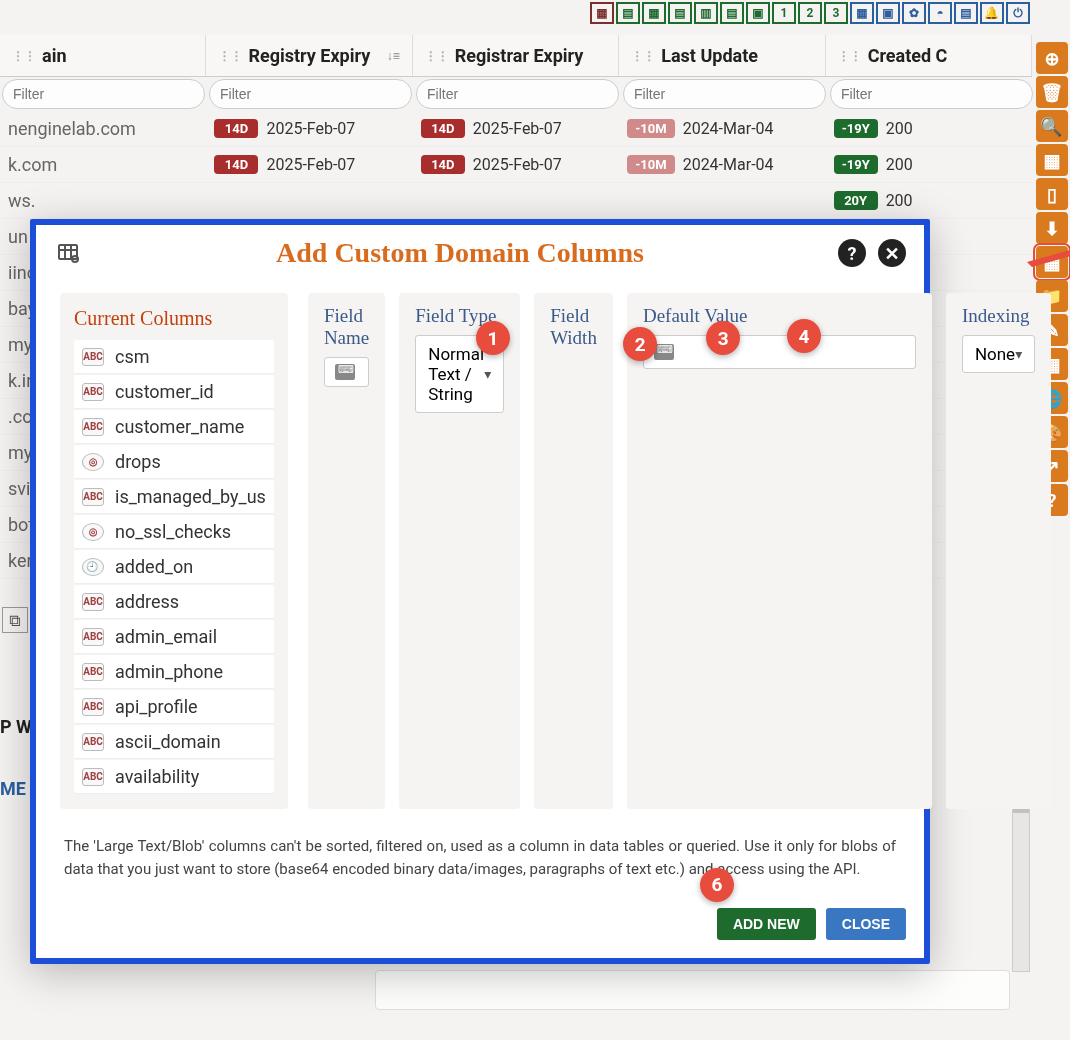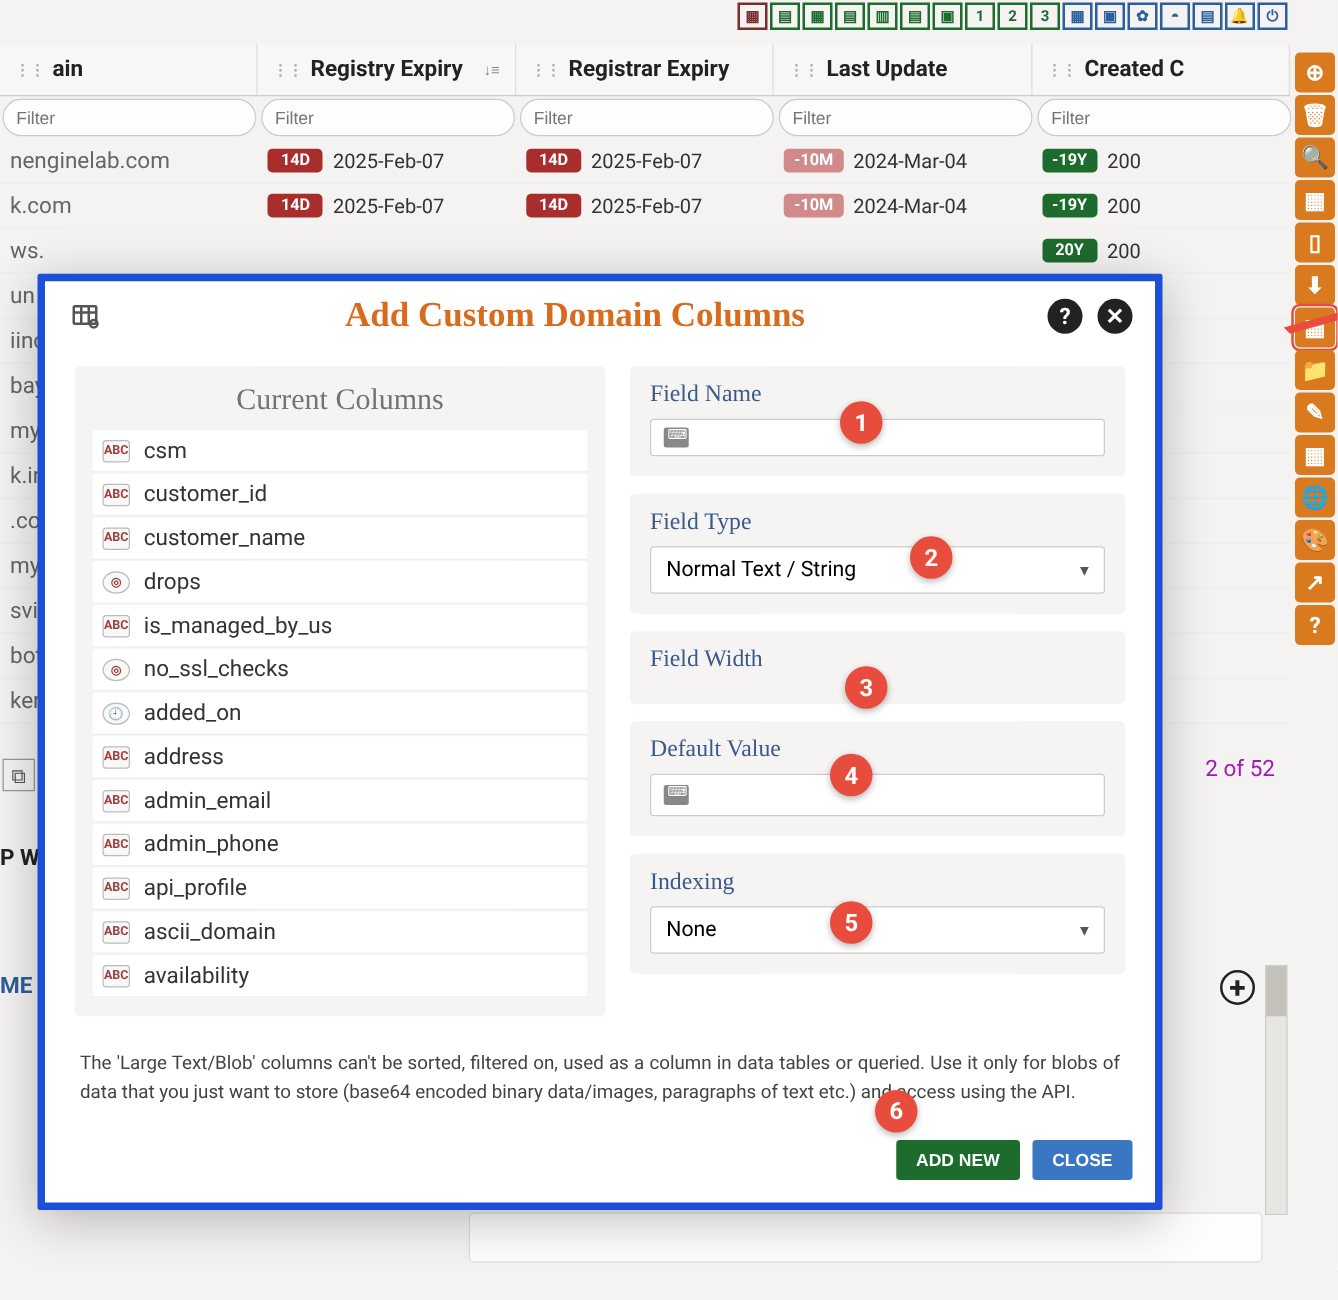--- a/index.html
+++ b/index.html
@@ -44,28 +44,28 @@
 
 .modal-overlay { position: absolute; inset: 0; background: rgba(255,255,255,0.0); }
 .modal { position: absolute; left: 30px; top: 187px; width: 900px; background: #fff; border: 6px solid #1d4ed8; box-shadow: 0 8px 40px rgba(0,0,0,0.25); border-radius: 2px; margin-top: 32px; }
 .modal-header { display: flex; align-items: center; padding: 12px 18px; gap: 12px; }
 .modal-header .hicon { width: 28px; height: 28px; color: #555; display:flex; align-items:center; justify-content:center; }
 .modal-title { flex: 1; text-align: center; font-size: 28px; font-weight: bold; color: #d96b1f; font-family: Georgia, serif; }
 .modal-header .help-icon, .modal-header .close-icon { width: 28px; height: 28px; border-radius: 50%; background: #222; color: #fff; display: flex; align-items: center; justify-content: center; font-size: 18px; font-weight: bold; cursor: pointer; }
 
 .modal-body { display: flex; gap: 20px; padding: 12px 24px; }
 .col-left { flex: 1; background: #f5f4f2; padding: 14px; border-radius: 4px; }
-.col-left h3 { font-family: Georgia, serif; font-size: 24px; color: #737373; font-weight: normal; margin-bottom: 10px; text-align: center; }
+.col-left h3 { font-family: Georgia, serif; font-size: 20px; color: #c2410c; font-weight: normal; margin-bottom: 10px; }
 .col-list { max-height: 490px; overflow: hidden; }
 .col-item { display: flex; align-items: center; gap: 11px; padding: 6px 8px; background: #fff; border-bottom: 1px solid #eee; font-size: 18px; color: #333; border-radius:2px; margin-bottom:1px; }
 .col-item .ti { width: 22px; height: 18px; font-size: 10px; color: #a04040; border: 1px solid #bbb; border-radius: 3px; display: flex; align-items: center; justify-content: center; background: #f8f8f8; font-weight:bold; }
 .col-item .ti.target { border-radius: 50%; }
 .col-item .ti.clock { border-radius: 50%; }
 
-.col-right { flex: 1; display: flex; flex-direction: column; gap: 14px; }
+.col-right { flex: 1; display: flex; gap: 14px; }
 .field-group { background: #f5f4f2; padding: 12px 16px 16px; border-radius: 4px; position: relative; }
 .field-group label { font-family: Georgia, serif; font-size: 19px; color: #3a5a8a; display: block; margin-bottom: 8px; }
 .field-input { display: flex; align-items: center; background: #fff; border: 1px solid #ccc; border-radius: 3px; padding: 6px 10px; gap: 10px; }
 .field-input .kbd-icon { width: 20px; height: 16px; background: #888; border-radius: 2px; position: relative; }
 .field-input .kbd-icon::after { content: "⌨"; position: absolute; color: #fff; font-size: 11px; left: 3px; top: -1px; }
 .field-input input { border: none; outline: none; font-size: 17px; flex: 1; background: transparent; }
 .field-select { background: #fff; border: 1px solid #ccc; border-radius: 3px; padding: 8px 12px; display: flex; justify-content: space-between; align-items: center; font-size: 17px; cursor: pointer; }
 .field-select .chev { color: #555; font-size: 14px; }
 
 .annot { position: absolute; width: 34px; height: 34px; border-radius: 50%; background: #e74c3c; color: #fff; font-size: 19px; font-weight: bold; display: flex; align-items: center; justify-content: center; box-shadow: 0 2px 6px rgba(0,0,0,0.3); z-index: 50; }
@@ -73,21 +73,21 @@
 .modal-note { padding: 14px 28px; font-size: 15px; color: #444; line-height: 1.55; text-align: justify; }
 
 .modal-footer { display: flex; justify-content: flex-end; gap: 10px; padding: 12px 18px 18px; position: relative; }
 .btn { padding: 8px 16px; font-size: 14px; font-weight: bold; border: none; border-radius: 3px; cursor: pointer; color: #fff; }
 .btn.add { background: #1e6b2e; }
 .btn.close { background: #3a77c2; }
 
 .big-arrow { position: absolute; top: 232px; right: 48px; width: 0; height: 0; z-index:60; }
 .big-arrow svg { width: 90px; height: 40px; }
 
-.pw-label { position: absolute; left: 0; top: 676px; font-size: 18px; font-weight: bold; color: #222; }
+.pw-label { position: absolute; left: 0; top: 716px; font-size: 18px; font-weight: bold; color: #222; }
 .me-label { position: absolute; left: 0; top: 778px; font-size: 18px; font-weight: bold; color: #2c5f9e; }
 .plus-circle { position: absolute; right: 66px; top: 776px; font-size: 24px; font-weight: bold; color: #222; border: 2px solid #222; border-radius: 50%; width: 28px; height: 28px; display: flex; align-items: center; justify-content: center; }
 .vscroll { position: absolute; right: 40px; top: 772px; width: 18px; height: 200px; background: #e8e6e2; border: 1px solid #ccc; }
 .vscroll .thumb { width: 100%; height: 40px; background: #c4c1bb; }
 
 .bottom-panel { position: absolute; left: 375px; right: 60px; top: 970px; height: 40px; border: 1px solid #ddd; border-radius: 4px; background: #fdfdfc; }
 </style>
 </head>
 <body>
 

